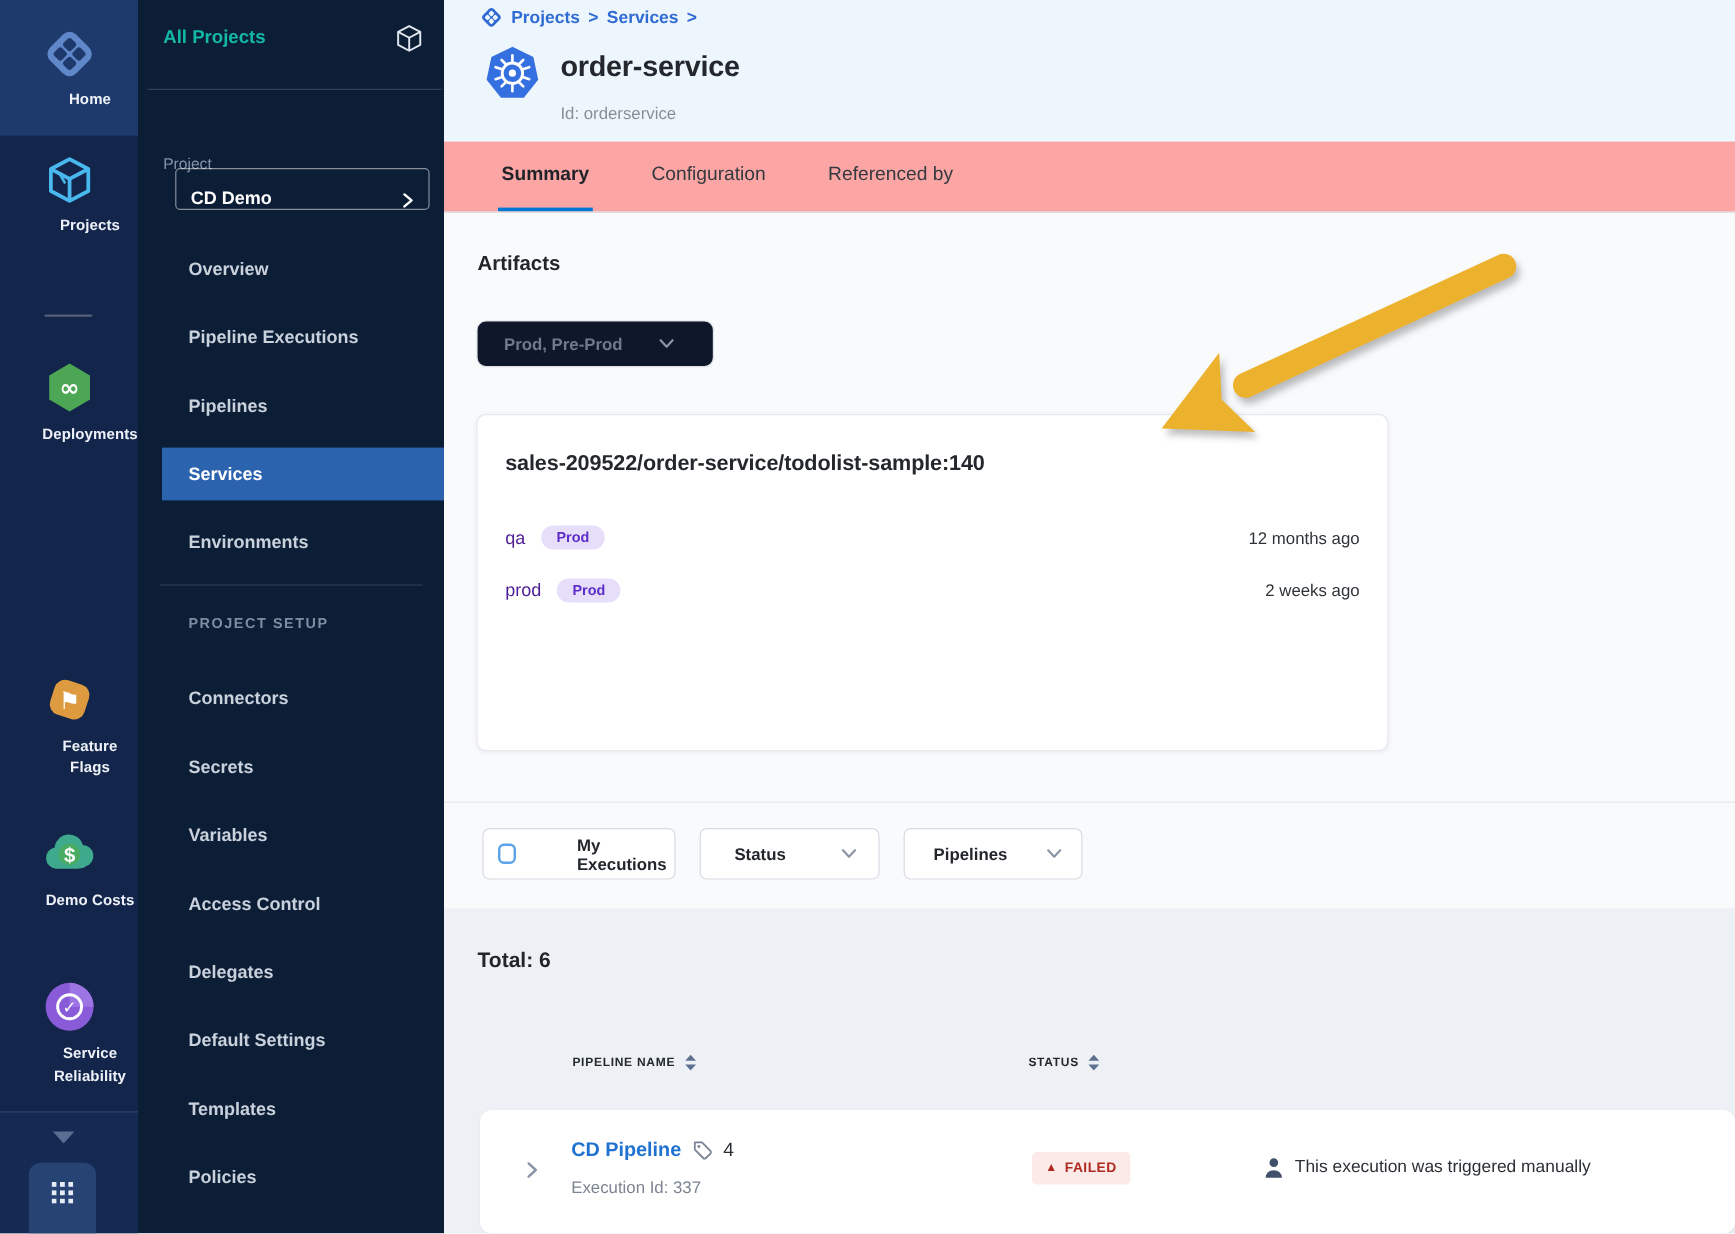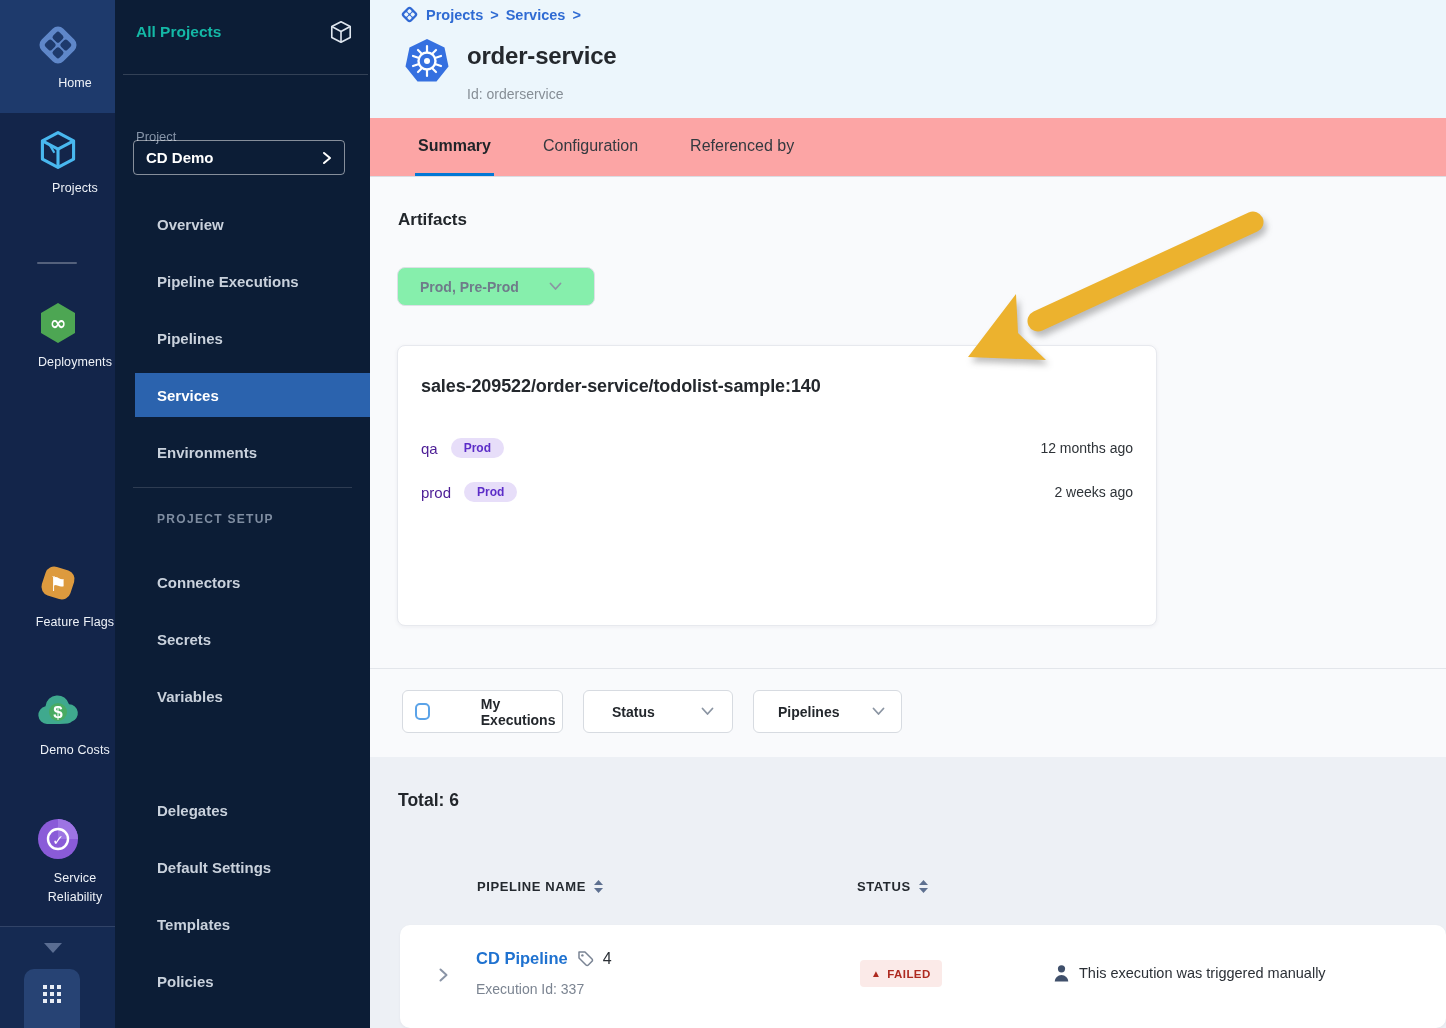--- a/index.html
+++ b/index.html
@@ -7,41 +7,41 @@
     width:1446px;height:1028px;overflow:hidden;
     font-family:"Liberation Sans",sans-serif;
     -webkit-font-smoothing:antialiased;
     background:#f9fafc;
   }
   .app{position:relative;width:1446px;height:1028px;background:#f9fafc;overflow:hidden;}
 
   
   .rail{position:absolute;left:0;top:0;width:115px;height:1028px;background:#13254a;z-index:30;}
   .rail-item{position:absolute;left:0;width:115px;display:flex;flex-direction:column;align-items:center;gap:8px;cursor:pointer;}
-  .rail-item .lbl{font-size:12.5px;font-weight:400;color:#eef2f8;text-align:center;line-height:1.35;letter-spacing:.1px;padding-left:35px;}
+  .rail-item .lbl{font-size:12.5px;font-weight:700;color:#eef2f8;text-align:center;line-height:1.35;letter-spacing:.1px;padding-left:35px;}
   .rail-home{top:0;height:113px;justify-content:center;gap:7px;background:#1e3a6c;}
   .rail-projects{top:128px;}
   .rail-deployments{top:300px;}
   .rail-builds{top:430px;}
   .rail-ff{top:560px;}
   .rail-cc{top:688px;}
   .rail-sr{top:816px;}
   .rail-divider{position:absolute;left:37px;top:262px;width:40px;height:2px;background:rgba(255,255,255,.28);border-radius:2px;}
   .rail-bottom{position:absolute;left:0;top:926px;width:115px;height:102px;background:#152a52;border-top:1px solid rgba(255,255,255,.12);}
   .rail-collapse{position:absolute;left:44px;top:16px;width:0;height:0;border-left:9px solid transparent;border-right:9px solid transparent;border-top:10px solid #5a6d92;cursor:pointer;}
   .rail-grid-tile{position:absolute;left:24px;top:42px;width:56px;height:60px;background:#274374;border-radius:10px 10px 0 0;display:flex;justify-content:center;padding-top:16px;box-sizing:border-box;cursor:pointer;}
 
   
   .subnav{position:absolute;left:115px;top:0;width:255px;height:1028px;background:#0c1d36;z-index:20;}
   .ap-row{position:absolute;left:21px;right:16px;top:14px;height:36px;display:flex;align-items:center;justify-content:space-between;}
   .ap-label{font-size:15.5px;font-weight:700;color:#14b8a6;}
   .sn-divider{position:absolute;left:8px;right:2px;top:74px;height:1px;background:rgba(255,255,255,.16);}
   .sn-divider2{position:absolute;left:18px;right:18px;top:487px;height:1px;background:rgba(255,255,255,.14);}
   .project-label{position:absolute;left:21px;top:129px;font-size:13px;color:#8593a7;}
-  .project-select{position:absolute;left:18px;top:140px;width:212px;height:35px;border:1px solid rgba(255,255,255,.5);border-radius:4px;display:flex;align-items:center;justify-content:space-between;padding:0 12px;box-sizing:border-box;cursor:pointer;}
+  .project-select{position:absolute;left:31px;top:140px;width:212px;height:35px;border:1px solid rgba(255,255,255,.5);border-radius:4px;display:flex;align-items:flex-end;justify-content:space-between;padding:0 12px;box-sizing:border-box;cursor:pointer;}
   .project-select .pname{font-size:15px;font-weight:700;color:#ffffff;}
   .sn-item{position:absolute;left:20px;right:0;height:44px;display:flex;align-items:center;padding-left:22px;font-size:15px;font-weight:600;color:#c9d1dc;cursor:pointer;box-sizing:border-box;}
   .sn-item.selected{background:#2b63ae;color:#ffffff;}
   .sn-section{position:absolute;left:42px;top:512px;font-size:12px;font-weight:700;letter-spacing:1.3px;color:#7f8da1;}
 
   
   .main{position:absolute;left:370px;top:0;width:1076px;height:1028px;background:#f9fafc;}
   .exec-bg{position:absolute;left:0;right:0;top:757px;bottom:0;background:#edf0f5;}
   .header-band{position:absolute;left:0;top:0;width:1076px;height:118px;background:#ecf6fc;box-shadow:0 1px 3px rgba(20,40,70,.06);}
   .breadcrumb{position:absolute;left:30px;top:5px;display:flex;align-items:center;gap:7px;font-size:14.5px;font-weight:600;color:#2f6bd3;}
@@ -49,21 +49,21 @@
   .crumb-sep{font-weight:700;}
   .k8s-badge{position:absolute;left:33px;top:37px;}
   .page-title{position:absolute;left:97px;top:42px;font-size:24px;font-weight:700;color:#24282d;letter-spacing:-.2px;}
   .page-id{position:absolute;left:97px;top:86px;font-size:14px;color:#868e96;}
 
   .tabbar{position:absolute;left:0;top:118px;width:1076px;height:59px;background:#fca5a5;border-bottom:1px solid #dadde3;display:flex;align-items:stretch;padding-left:45px;gap:46px;box-sizing:border-box;}
   .tab{display:flex;align-items:center;font-size:16px;color:#34393f;border-bottom:3px solid transparent;padding:0 3px;box-sizing:border-box;cursor:pointer;}
   .tab.active{font-weight:700;color:#1f2328;border-bottom-color:#0278d5;}
 
   .artifacts-heading{position:absolute;left:28px;top:210px;font-size:17px;font-weight:700;color:#22262b;}
-  .env-pill{position:absolute;left:27px;top:267px;width:198px;height:39px;background:#86efac;border:1px solid #dde0e6;border-radius:8px;display:flex;align-items:center;padding:0 16px 0 22px;box-sizing:border-box;cursor:pointer;}
+  .env-pill{position:absolute;left:27px;top:267px;width:198px;height:39px;background:#0f172a;border:1px solid #dde0e6;border-radius:8px;display:flex;align-items:center;padding:0 16px 0 22px;box-sizing:border-box;cursor:pointer;}
   .env-pill .val{font-size:14px;font-weight:600;color:#6f7b8a;}
   .env-pill svg{margin-left:30px;}
 
   .artifact-card{position:absolute;left:27px;top:345px;width:760px;height:281px;background:#ffffff;border:1px solid #e7e9ee;border-radius:8px;box-shadow:0 1px 4px rgba(30,40,60,.06);box-sizing:border-box;}
   .artifact-title{position:absolute;left:23px;top:30px;font-size:18px;font-weight:700;color:#24282d;letter-spacing:-.1px;}
   .art-row{position:absolute;left:23px;right:23px;height:44px;display:flex;align-items:center;}
   .art-row.r1{top:80px;}
   .art-row.r2{top:124px;}
   .art-env{font-size:15px;color:#4c1d95;}
   .prod-badge{margin-left:13px;padding:3px 13px;border-radius:12px;background:#e7def9;color:#5c2dc8;font-size:12px;font-weight:700;}
@@ -76,21 +76,21 @@
 
   .fbox{position:absolute;top:690px;height:43px;background:#fff;border:1px solid #d7dbe1;border-radius:6px;display:flex;align-items:center;box-sizing:border-box;cursor:pointer;}
   .fbox-my{left:32px;width:161px;padding-left:12px;}
   .fbox-status{left:213px;width:150px;padding:0 18px 0 28px;justify-content:space-between;}
   .fbox-pipelines{left:383px;width:149px;padding:0 16px 0 24px;justify-content:space-between;}
   .checkbox{width:17px;height:17px;border:2px solid #5ba3e8;border-radius:5px;background:#fff;box-sizing:border-box;}
   .fbox .flbl{font-size:14px;font-weight:600;color:#23272c;}
   .fbox-my .flbl{margin-left:11px;padding-left:40px;}
 
   .total-label{position:absolute;left:28px;top:790px;font-size:17.5px;font-weight:700;color:#22262b;}
-  .col-head{position:absolute;top:879px;display:flex;align-items:center;gap:8px;font-size:13px;font-weight:700;letter-spacing:.6px;color:#24292f;cursor:pointer;}
+  .col-head{position:absolute;top:879px;display:flex;align-items:center;gap:8px;font-size:10px;font-weight:700;letter-spacing:.6px;color:#24292f;cursor:pointer;}
   .col-head.c1{left:107px;}
   .col-head.c2{left:487px;}
 
   .exec-row{position:absolute;left:30px;top:925px;width:1046px;height:103px;background:#ffffff;border-radius:10px;box-shadow:0 1px 3px rgba(30,40,60,.05);}
   .row-chevron{position:absolute;left:38px;top:42px;cursor:pointer;}
   .row-name{position:absolute;left:76px;top:24px;display:flex;align-items:center;gap:9px;}
   .pipeline-link{font-size:16.5px;font-weight:700;color:#1f72d0;cursor:pointer;}
   .tag-count{font-size:16px;color:#2b3036;}
   .exec-id{position:absolute;left:76px;top:56px;font-size:14px;color:#7b8491;}
   .failed-badge{position:absolute;left:460px;top:35px;height:27px;display:flex;align-items:center;gap:6px;padding:0 11px;border-radius:4px;background:#fbeae8;color:#ae2a20;font-size:11.5px;font-weight:800;letter-spacing:.4px;}
@@ -233,20 +233,23 @@
     <div class="sn-section">PROJECT SETUP</div>
 
     <div class="sn-item" style="top:560px">
         <span>Connectors</span>
       </div>
     <div class="sn-item" style="top:617px">
         <span>Secrets</span>
       </div>
     <div class="sn-item" style="top:674px">
         <span>Variables</span>
+      </div>
+    <div class="sn-item" style="top:731px">
+        <span>Access Control</span>
       </div>
     <div class="sn-item" style="top:788px">
         <span>Delegates</span>
       </div>
     <div class="sn-item" style="top:845px">
         <span>Default Settings</span>
       </div>
     <div class="sn-item" style="top:902px">
         <span>Templates</span>
       </div>

